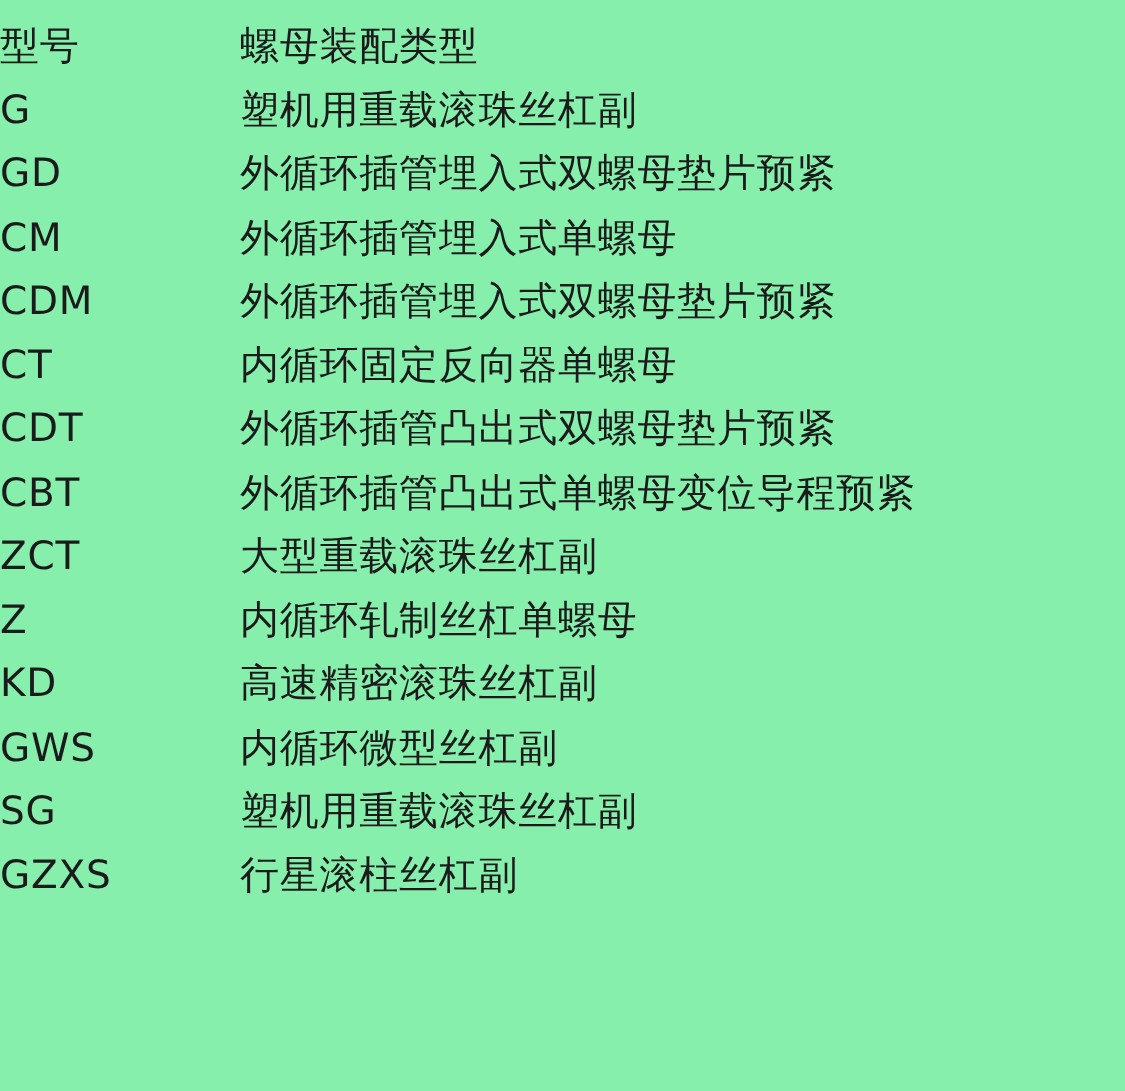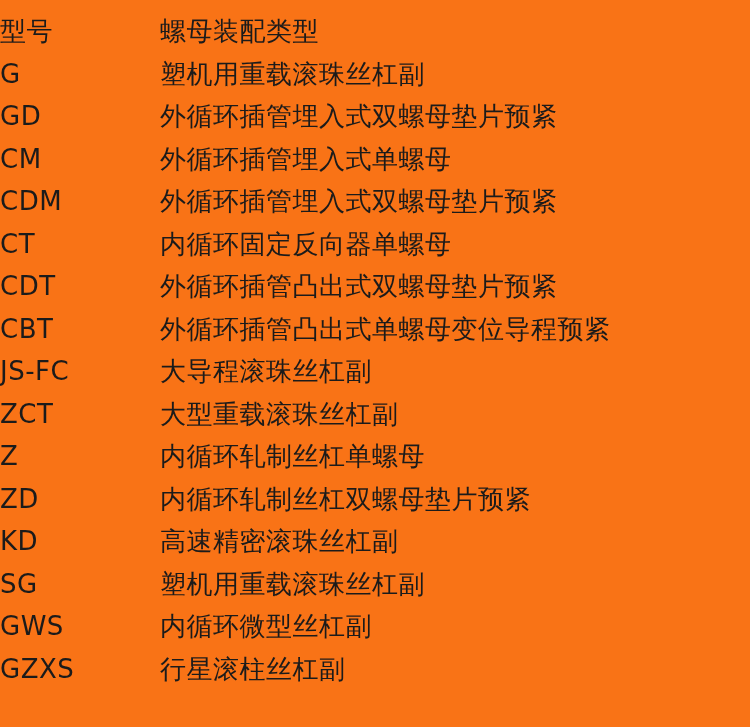--- a/index.html
+++ b/index.html
@@ -14,21 +14,21 @@
     overflow: hidden;
     font-family: "DejaVu Sans", "Liberation Sans", sans-serif;
     color: #1b1b1b;
   }
   .sheet {
     position: relative;
     width: 750px;
     height: 727px;
     box-sizing: border-box;
     padding: 10px 0 0 0;
-    background: #f97316;
+    background: #86efac;
   }
   .spec-table {
     width: 750px;
     border-collapse: collapse;
     table-layout: fixed;
   }
   .spec-table col.c-model { width: 160px; }
   .spec-table col.c-desc  { width: 590px; }
   .spec-table td {
     border: none;
@@ -92,46 +92,38 @@
       </tr>
       <tr>
         <td class="cell-model">CDT</td>
         <td class="cell-desc">外循环插管凸出式双螺母垫片预紧</td>
       </tr>
       <tr>
         <td class="cell-model">CBT</td>
         <td class="cell-desc">外循环插管凸出式单螺母变位导程预紧</td>
       </tr>
       <tr>
-        <td class="cell-model">JS-FC</td>
-        <td class="cell-desc">大导程滚珠丝杠副</td>
-      </tr>
-      <tr>
         <td class="cell-model">ZCT</td>
         <td class="cell-desc">大型重载滚珠丝杠副</td>
       </tr>
       <tr>
         <td class="cell-model">Z</td>
         <td class="cell-desc">内循环轧制丝杠单螺母</td>
       </tr>
       <tr>
-        <td class="cell-model">ZD</td>
-        <td class="cell-desc">内循环轧制丝杠双螺母垫片预紧</td>
-      </tr>
-      <tr>
         <td class="cell-model">KD</td>
         <td class="cell-desc">高速精密滚珠丝杠副</td>
       </tr>
       <tr>
+        <td class="cell-model">GWS</td>
+        <td class="cell-desc">内循环微型丝杠副</td>
+      </tr>
+      <tr>
         <td class="cell-model">SG</td>
         <td class="cell-desc">塑机用重载滚珠丝杠副</td>
-      </tr>
-      <tr>
-        <td class="cell-model">GWS</td>
-        <td class="cell-desc">内循环微型丝杠副</td>
       </tr>
       <tr>
         <td class="cell-model">GZXS</td>
         <td class="cell-desc">行星滚柱丝杠副</td>
       </tr>
     </tbody>
   </table>
 </div>
 
 </body></html>

